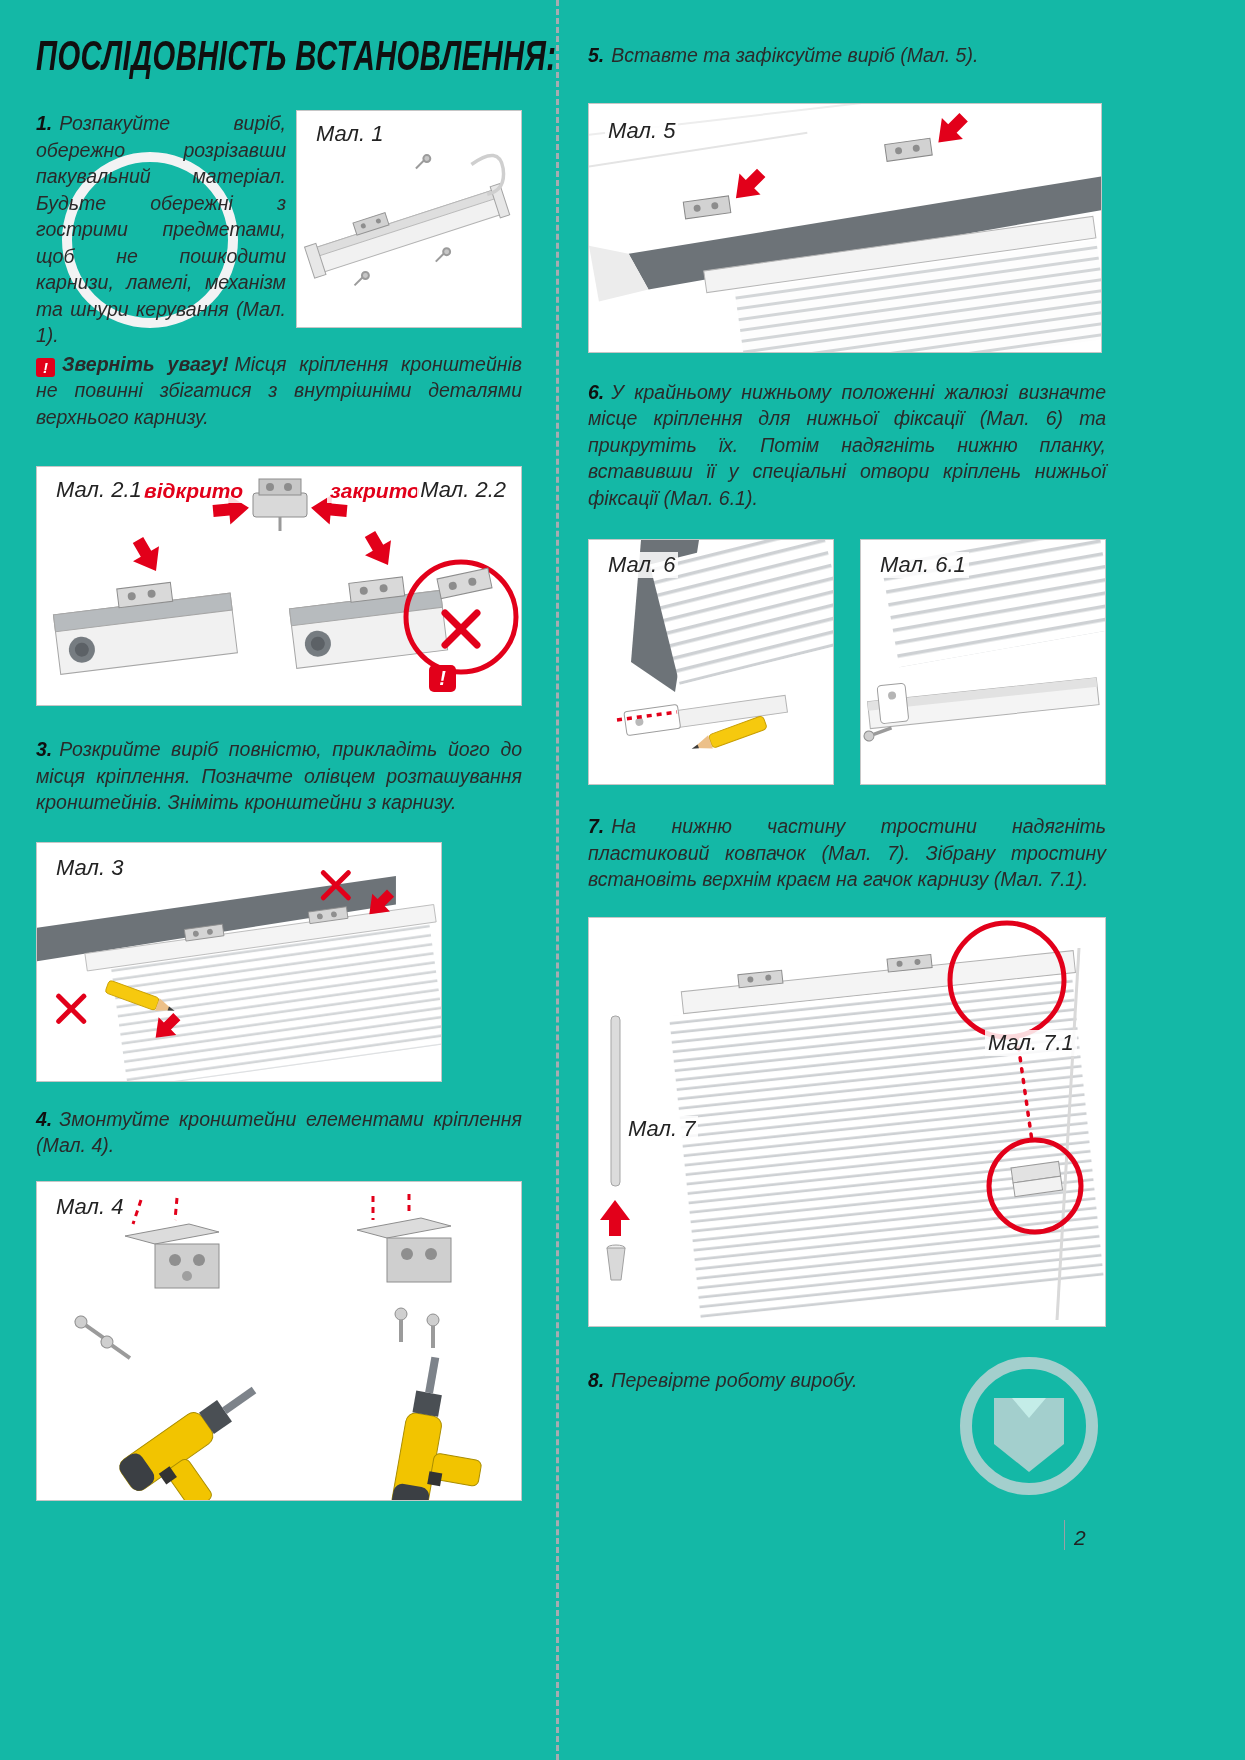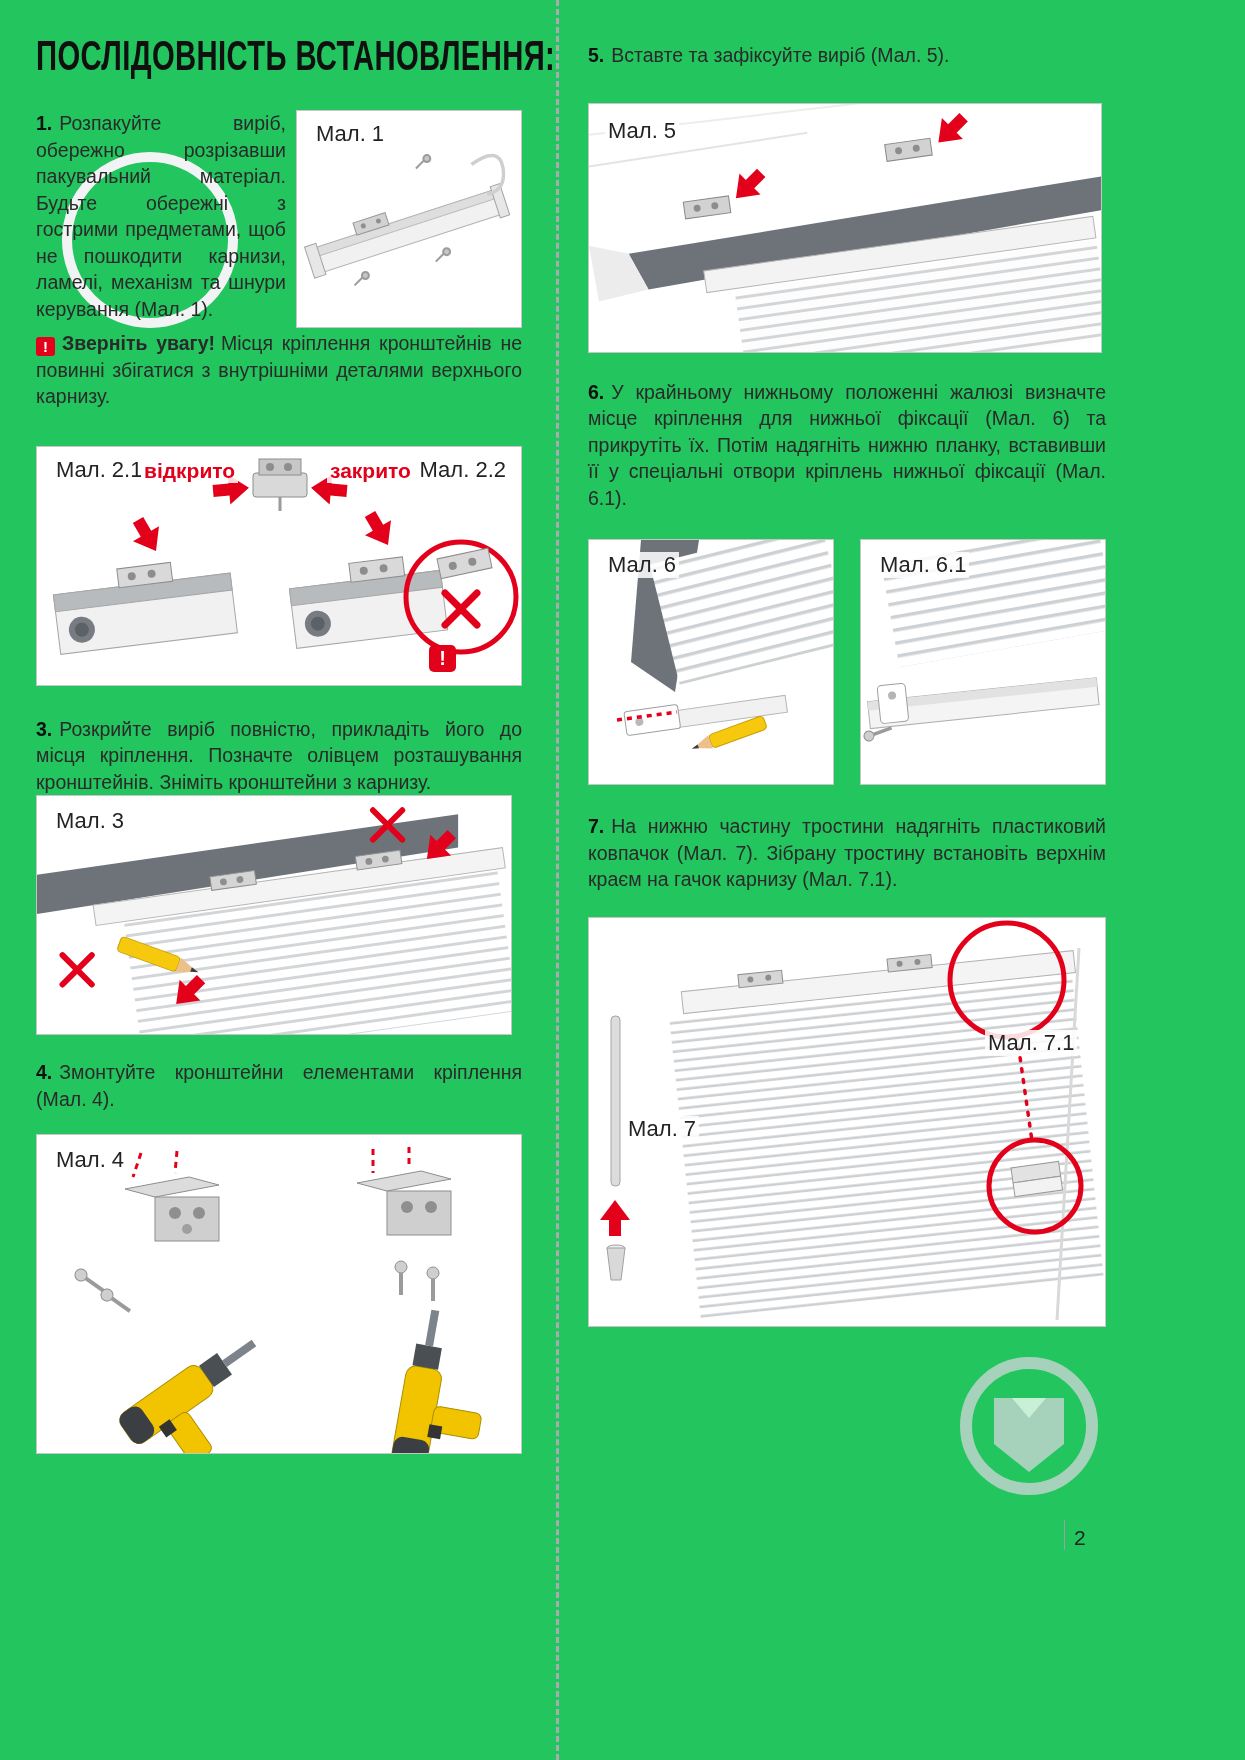--- a/index.html
+++ b/index.html
@@ -1,18 +1,18 @@
 <!DOCTYPE html>
 <html><head>
 <meta charset="utf-8">
 <style>
   * { margin:0; padding:0; box-sizing:border-box; }
   html,body { background:#ffffff; }
   body { font-family:"Liberation Sans", sans-serif; color:#232323; }
-  .page { position:relative; width:1245px; height:1760px; background:#22c55e; overflow:hidden; }
+  .page { position:relative; width:1245px; height:1760px; background:#14b8a6; overflow:hidden;font-style:italic; }
   .divider { position:absolute; left:556px; top:0; height:100%; width:0; border-left:3px dashed #a7acb1; }
   .ghost-circle { position:absolute; left:62px; top:152px; width:176px; height:176px; border:10px solid #f2f3f4; border-radius:50%; }
   .col { position:absolute; top:0; z-index:2; }
   .col-left { left:36px; width:486px; }
   .col-right { left:588px; width:518px; }
   h1.title { margin-top:34px; font-size:39px; font-weight:bold; color:#101010; white-space:nowrap;
              transform:scale(0.75,1.1); transform-origin:0 50%; letter-spacing:0.5px; }
   .step { font-size:19.5px; line-height:1.36; text-align:justify; color:#2a2a2a; }
   .step-num { font-weight:bold; margin-right:7px; color:#101010; }
   .warn-icon { display:inline-block; width:19px; height:19px; background:#e2001a; color:#fff; font-weight:bold;
@@ -130,21 +130,21 @@
       <span class="fig-label red" style="left:104px;top:12px">відкрито</span>
       <span class="fig-label red" style="left:290px;top:12px">закрито</span>
       <span class="fig-label" style="right:12px;top:10px">Мал. 2.2</span>
       <span class="fig-badge" style="left:392px;top:198px">!</span>
     </div>
 
     <p class="step" style="margin-top:30px">
       <b class="step-num">3.</b><span>Розкрийте виріб повністю, прикладіть його до місця кріплення. Позначте олівцем розташування кронштейнів. Зніміть кронштейни з карнизу.</span>
     </p>
 
-    <div class="fig" style="width:476px;height:240px">
+    <div class="fig" style="margin-top:26px;width:406px;height:240px">
       <svg class="art" viewBox="0 0 484 238">
         <defs>
           <pattern id="sl3" width="12" height="11" patternUnits="userSpaceOnUse">
             <rect width="12" height="11" fill="#ffffff"></rect>
               <rect y="7" width="12" height="3" fill="#d3d6d8"></rect>
           </pattern>
         </defs>
         <polygon points="0,78 430,16 430,50 0,118" fill="#6d7378"></polygon>
         <g transform="rotate(-8 250 160)">
           <rect x="95" y="100" width="385" height="150" fill="url(#sl3)"></rect>
@@ -382,20 +382,23 @@
         <line x1="428" y1="118" x2="443" y2="223" stroke="#e2001a" stroke-width="3.5" stroke-dasharray="3 8" stroke-linecap="round"></line>
         <g transform="translate(422 250) rotate(-8)">
           <rect width="48" height="15" fill="#e2e2e2" stroke="#9a9a9a"></rect>
           <rect y="15" width="48" height="14" fill="#f2f2f2" stroke="#9a9a9a"></rect>
         </g>
       </svg>
       <span class="fig-label" style="left:36px;top:198px">Мал. 7</span>
       <span class="fig-label" style="left:396px;top:112px">Мал. 7.1</span>
     </div>
 
+    <p class="step" style="margin-top:40px;width:360px">
+      <b class="step-num">8.</b><span>Перевірте роботу виробу.</span>
+    </p>
   </div>
 
   <div class="watermark">
     <svg width="170" height="160" viewBox="0 0 170 160">
       <circle cx="85" cy="78" r="63" fill="none" stroke="#d3d7da" stroke-width="12"></circle>
       <path d="M50 50 h70 v46 l-35 28 l-35 -28 z" fill="#d3d7da"></path>
       <path d="M68 50 l17 20 l17 -20 z" fill="#ffffff"></path>
     </svg>
   </div>
 

